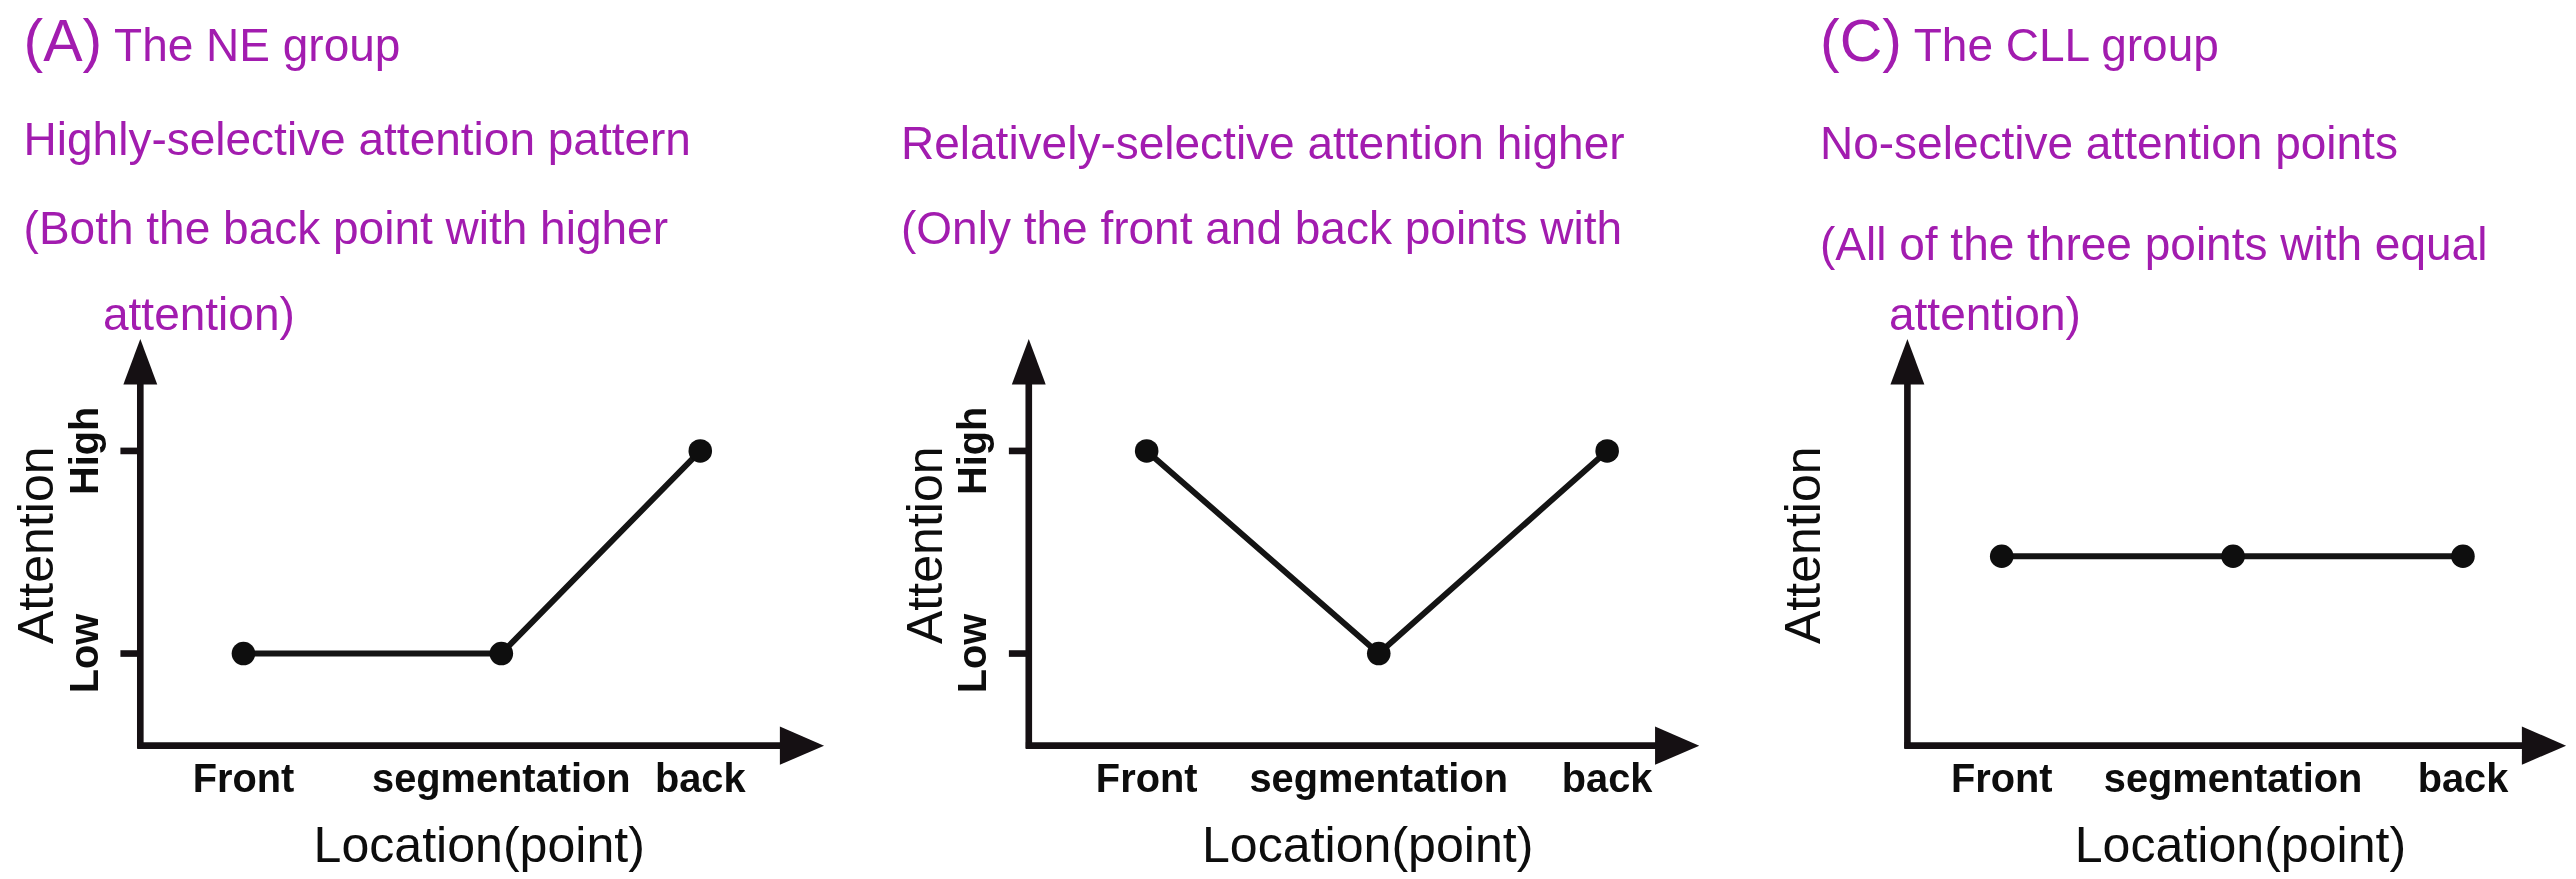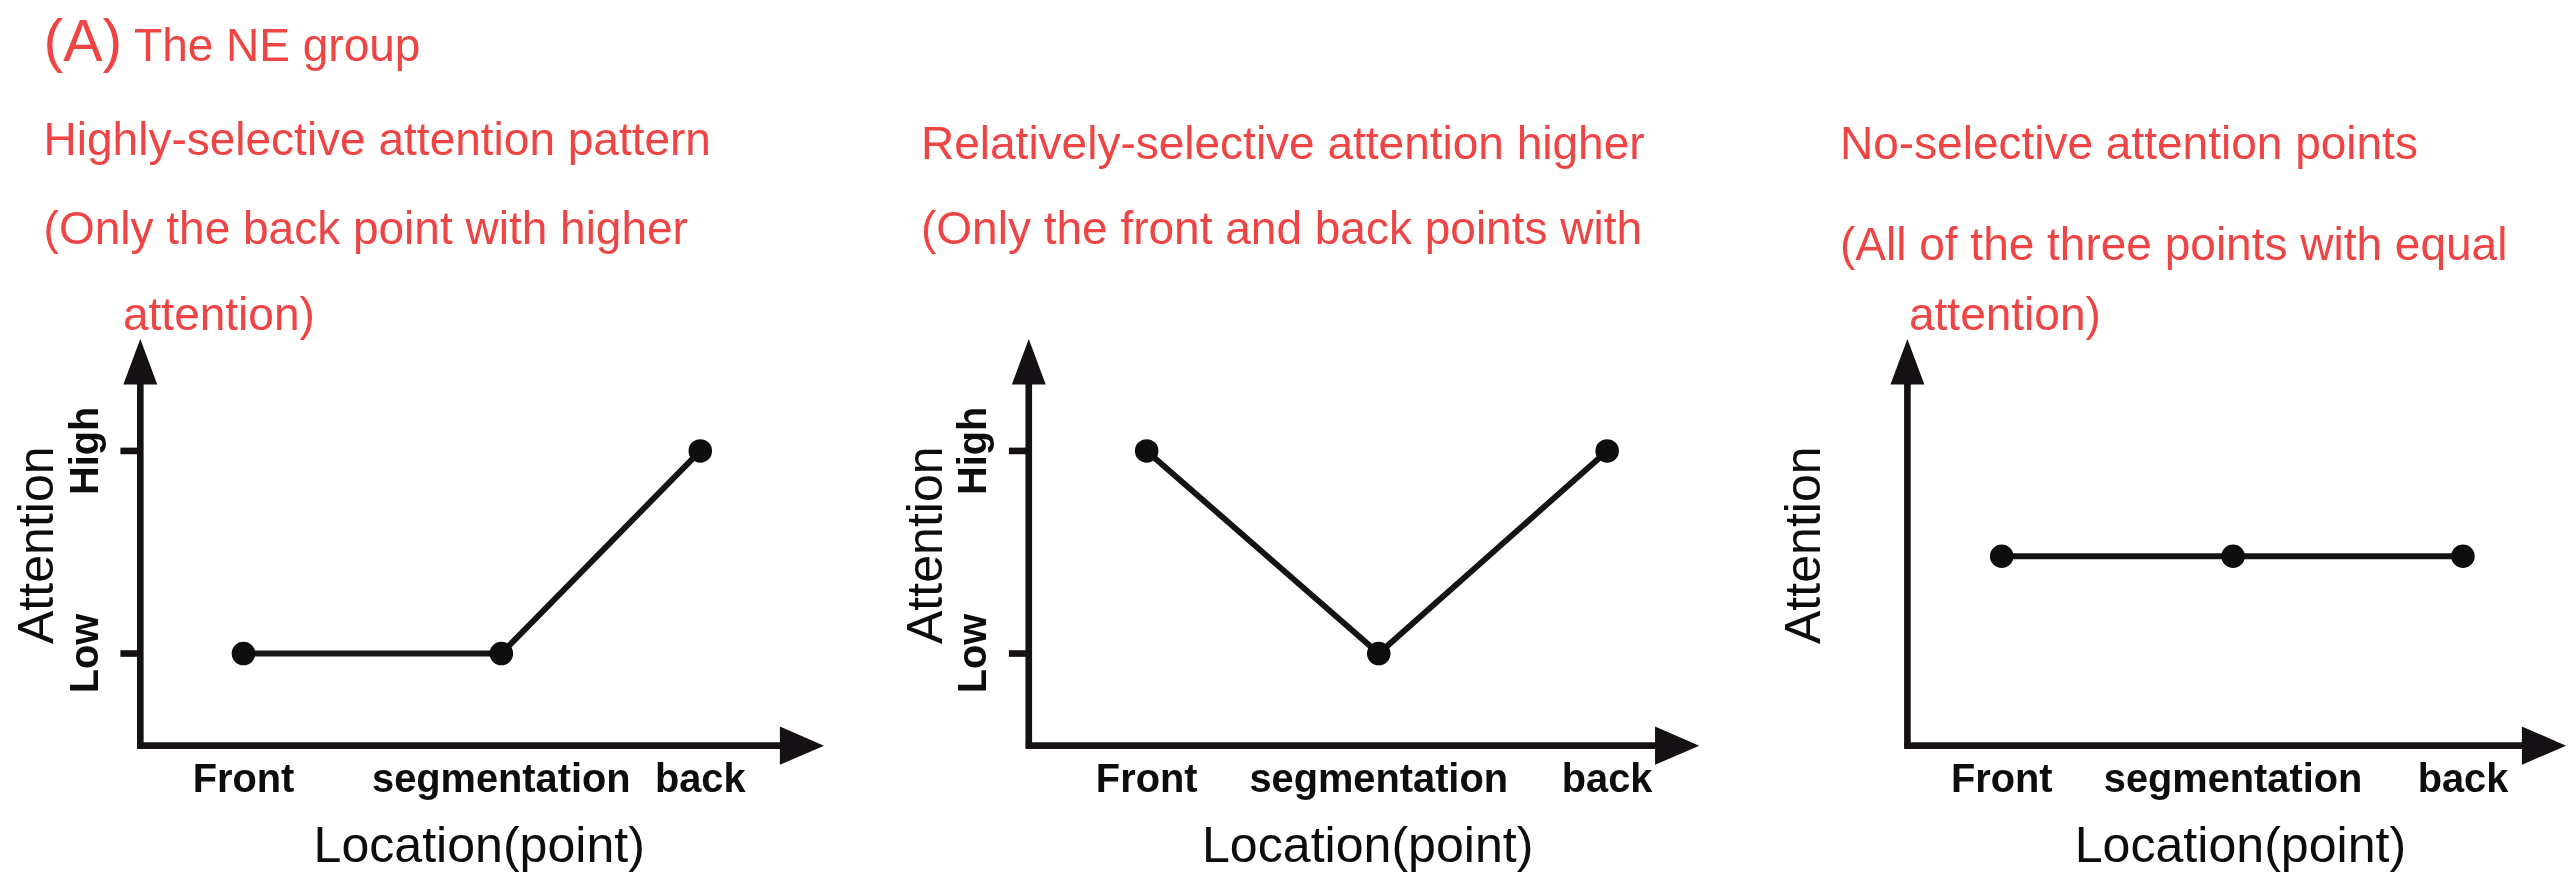--- a/index.html
+++ b/index.html
@@ -20,23 +20,22 @@
     position: absolute;
     top: 0;
     width: 859px;
     height: 879px;
   }
   .hline {
     position: absolute;
     white-space: nowrap;
     font-size: 46px;
     line-height: 71px;
-    color: #ef4444;
+    color: #a21caf;
     letter-spacing: 0px;
-    margin-left: 20px;
   }
   .panel-letter {
     font-size: 59px;
     margin-right: 11.8px;
   }
   .chart {
     position: absolute;
     left: 0;
     top: 0;
   }
@@ -81,21 +80,21 @@
 </head>
 <body>
 
 <div class="stage">
 
   <section class="panel" style="left:0px">
     <div class="hline" style="left:23.6px; top:5.9px">
       <span class="panel-letter">(A)</span><span>The NE group</span>
     </div>
     <div class="hline" style="left:23.6px; top:104px">Highly-selective attention pattern</div>
-    <div class="hline" style="left:23.6px; top:193px">(Only the back point with higher</div>
+    <div class="hline" style="left:23.6px; top:193px">(Both the back point with higher</div>
     <div class="hline" style="left:103px; top:279px">attention)</div>
 
     <svg class="chart" width="859" height="879" viewBox="0 0 1165 1193">
       <line class="axis" x1="190" y1="512" x2="190" y2="1016"></line>
       <polygon class="arrowhead" points="190,460 167,522 213,522"></polygon>
       <line class="axis" x1="186" y1="1012" x2="1066" y2="1012"></line>
       <polygon class="arrowhead" points="1118,1012 1058,986 1058,1038"></polygon>
       <line class="tickmark" x1="163" y1="612" x2="190" y2="612"></line>
       <line class="tickmark" x1="163" y1="887" x2="190" y2="887"></line>
       <g>
@@ -135,20 +134,23 @@
       <text class="ytick-label" transform="translate(172,887) rotate(-90)">Low</text>
       <text class="axis-title" transform="translate(112,740) rotate(-90)">Attention</text>
       <text class="xtick-label" x="390" y="1075">Front</text>
       <text class="xtick-label" x="705" y="1075">segmentation</text>
       <text class="xtick-label" x="1015" y="1075">back</text>
       <text class="axis-title" x="690" y="1170">Location(point)</text>
     </svg>
   </section>
 
   <section class="panel" style="left:1717px">
+    <div class="hline" style="left:103px; top:5.9px">
+      <span class="panel-letter">(C)</span><span>The CLL group</span>
+    </div>
     <div class="hline" style="left:103px; top:108px">No-selective attention points</div>
     <div class="hline" style="left:103px; top:209px">(All of the three points with equal</div>
     <div class="hline" style="left:172px; top:279px">attention)</div>
 
     <svg class="chart" width="859" height="879" viewBox="0 0 1165 1193">
       <line class="axis" x1="258" y1="512" x2="258" y2="1016"></line>
       <polygon class="arrowhead" points="258,460 235,522 281,522"></polygon>
       <line class="axis" x1="254" y1="1012" x2="1100" y2="1012"></line>
       <polygon class="arrowhead" points="1152,1012 1092,986 1092,1038"></polygon>
       <g>

